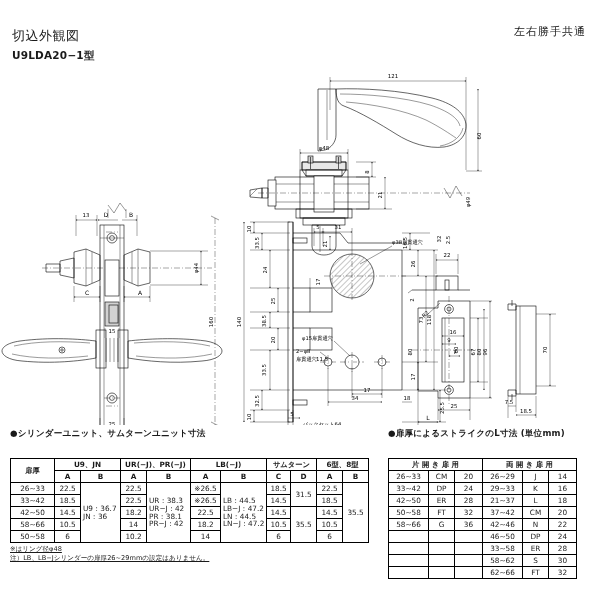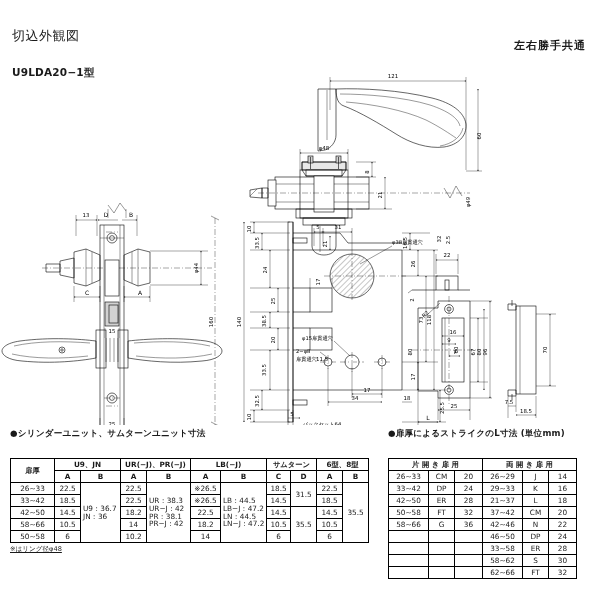--- a/index.html
+++ b/index.html
@@ -10,22 +10,22 @@
     color:#1a1a1a;
     position:relative;
     overflow:hidden;
     -webkit-font-smoothing:antialiased;
   }
   .page{position:absolute;inset:0;}
 
   
   #header{position:absolute;left:12px;top:28px;}
   #title{font-size:13px;font-weight:normal;letter-spacing:0.5px;line-height:1.2;}
-  #subtitle{font-size:10.5px;font-weight:bold;margin-top:22px;letter-spacing:0.2px;}
-  #header-right{position:absolute;right:14px;top:38px;font-size:11px;font-weight:bold;letter-spacing:1px;}
+  #subtitle{font-size:10.5px;font-weight:bold;margin-top:5px;letter-spacing:0.2px;}
+  #header-right{position:absolute;right:14px;top:24px;font-size:11px;font-weight:normal;letter-spacing:1px;}
 
   
   #drawings{position:absolute;left:0;top:50px;width:600px;height:375px;}
   svg{display:block;}
   .ln{stroke:#000;stroke-width:.6;fill:none;}
   .lnt{stroke:#000;stroke-width:.4;fill:none;}
   .dim{stroke:#000;stroke-width:.35;fill:none;}
   .ctr{stroke:#000;stroke-width:.35;fill:none;stroke-dasharray:6 2 1 2;}
   .fillw{fill:#fff;stroke:#000;stroke-width:.6;}
   .fillg{fill:#e8e8e8;stroke:#000;stroke-width:.6;}
@@ -549,20 +549,21 @@
           <td>6</td>
           <td>10.2</td>
           <td>14</td>
           <td>6</td>
           <td>6</td>
         </tr>
       </tbody>
         </table>
       <div class="noteblk">
         <div>※はリング径φ48</div>
+        <div>注）LB、LB−Jシリンダーの扉厚26~29mmの設定はありません。</div>
       </div>
     </div>
 
     <div id="right-tables">
       <div class="tbl-head">●扉厚によるストライクのL寸法 (単位mm)</div>
       <table>
         <colgroup>
           <col style="width:40px">
             <col style="width:26px">
             <col style="width:28px">

